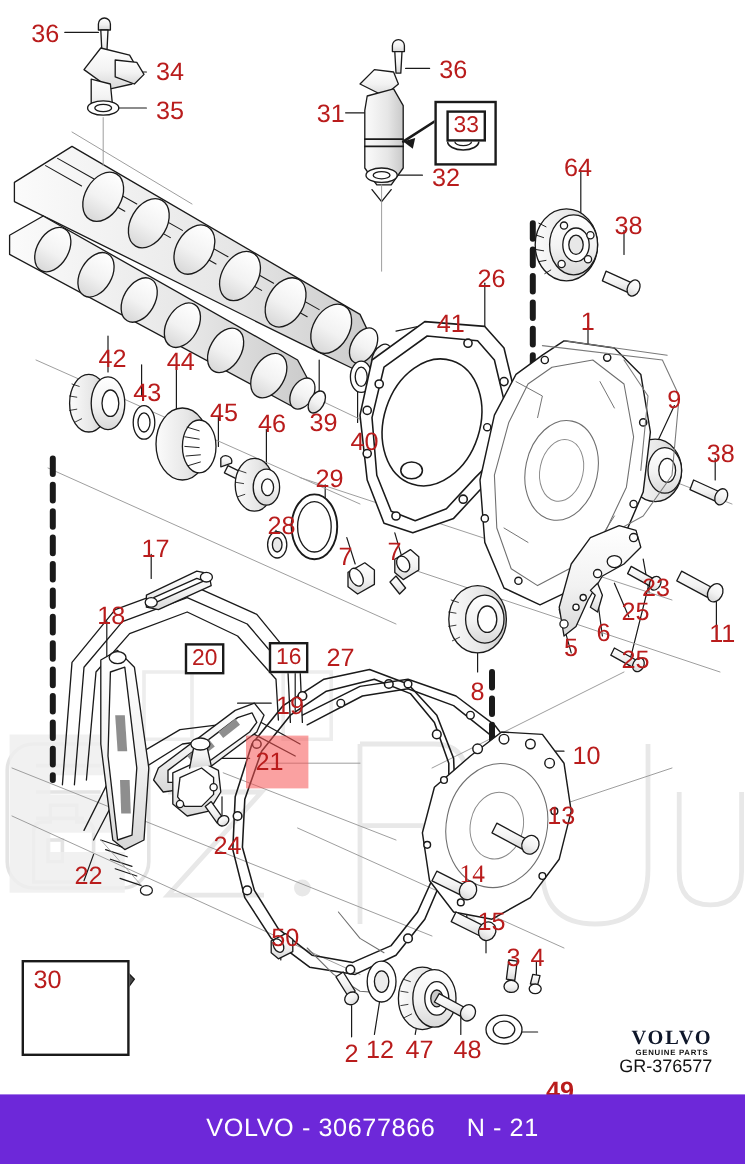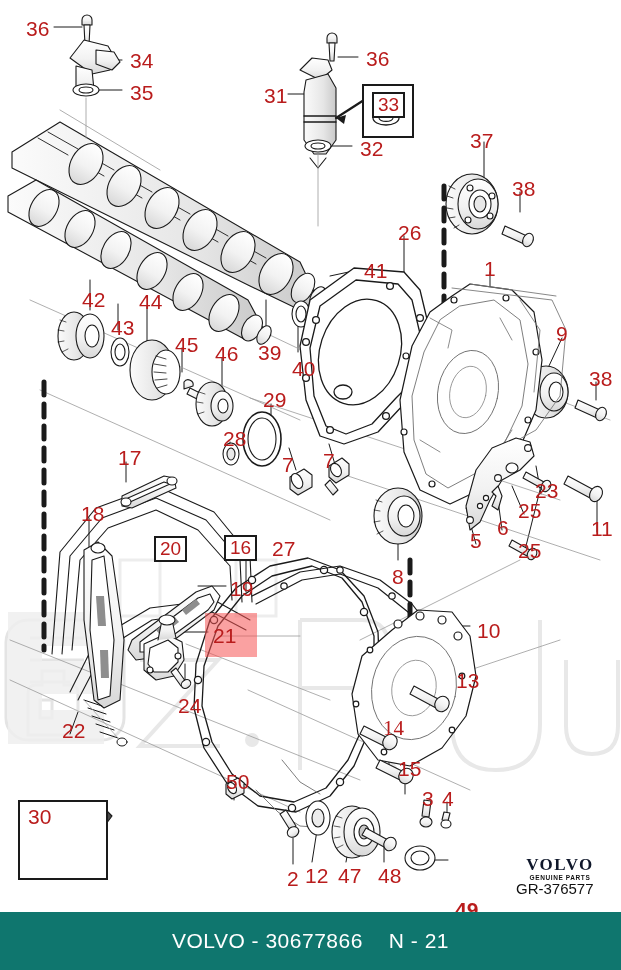--- a/index.html
+++ b/index.html
@@ -23,21 +23,21 @@
 
   
   #brand{position:absolute;text-align:center;}
   #brand .vname{font-family:"Liberation Serif",serif;font-weight:bold;font-size:17px;
                 letter-spacing:1.5px;color:#0f172a;line-height:1;}
   #brand .vsub{font-family:"Liberation Sans",sans-serif;font-weight:bold;font-size:6.5px;
                letter-spacing:.6px;color:#111;margin-top:1px;}
   #refno{position:absolute;font-family:"Liberation Sans",sans-serif;font-size:15px;color:#111;}
 
   
-  #footer{position:absolute;left:0;top:912px;width:621px;height:58px;background:#0f766e;
+  #footer{position:absolute;left:0;top:912px;width:621px;height:58px;background:#6d28d9;
           display:flex;align-items:center;justify-content:center;gap:26px;}
   #footer .ftxt{color:#ffffff;font-family:"Liberation Sans",sans-serif;font-size:21px;
                 letter-spacing:.5px;}
 </style>
 </head>
 <body>
 
 <div id="page">
 
   <svg id="watermark" viewBox="0 0 621 912" xmlns="http://www.w3.org/2000/svg">
@@ -585,21 +585,21 @@
   <div id="hl21" style="left:205px;top:613px;width:52px;height:44px;"></div>
 
   <div id="callouts">
       <div class="cal" style="left: 26px; top: 18px;">36</div>
       <div class="cal" style="left: 130px; top: 50px;">34</div>
       <div class="cal" style="left: 130px; top: 82px;">35</div>
       <div class="cal" style="left: 264px; top: 85px;">31</div>
       <div class="cal" style="left: 366px; top: 48px;">36</div>
       <div class="cal boxed" style="left: 372px; top: 92px;">33</div>
       <div class="cal" style="left: 360px; top: 138px;">32</div>
-      <div class="cal" style="left: 470px; top: 130px;">37</div>
+      <div class="cal" style="left: 470px; top: 130px;">64</div>
       <div class="cal" style="left: 512px; top: 178px;">38</div>
       <div class="cal" style="left: 398px; top: 222px;">26</div>
       <div class="cal" style="left: 484px; top: 258px;">1</div>
       <div class="cal" style="left: 364px; top: 260px;">41</div>
       <div class="cal" style="left: 556px; top: 323px;">9</div>
       <div class="cal" style="left: 589px; top: 368px;">38</div>
       <div class="cal" style="left: 82px; top: 265px; margin-top: 24px;">42</div>
       <div class="cal" style="left: 111px; top: 290px; margin-top: 27px;">43</div>
       <div class="cal" style="left: 139px; top: 291px;">44</div>
       <div class="cal" style="left: 175px; top: 334px;">45</div>

